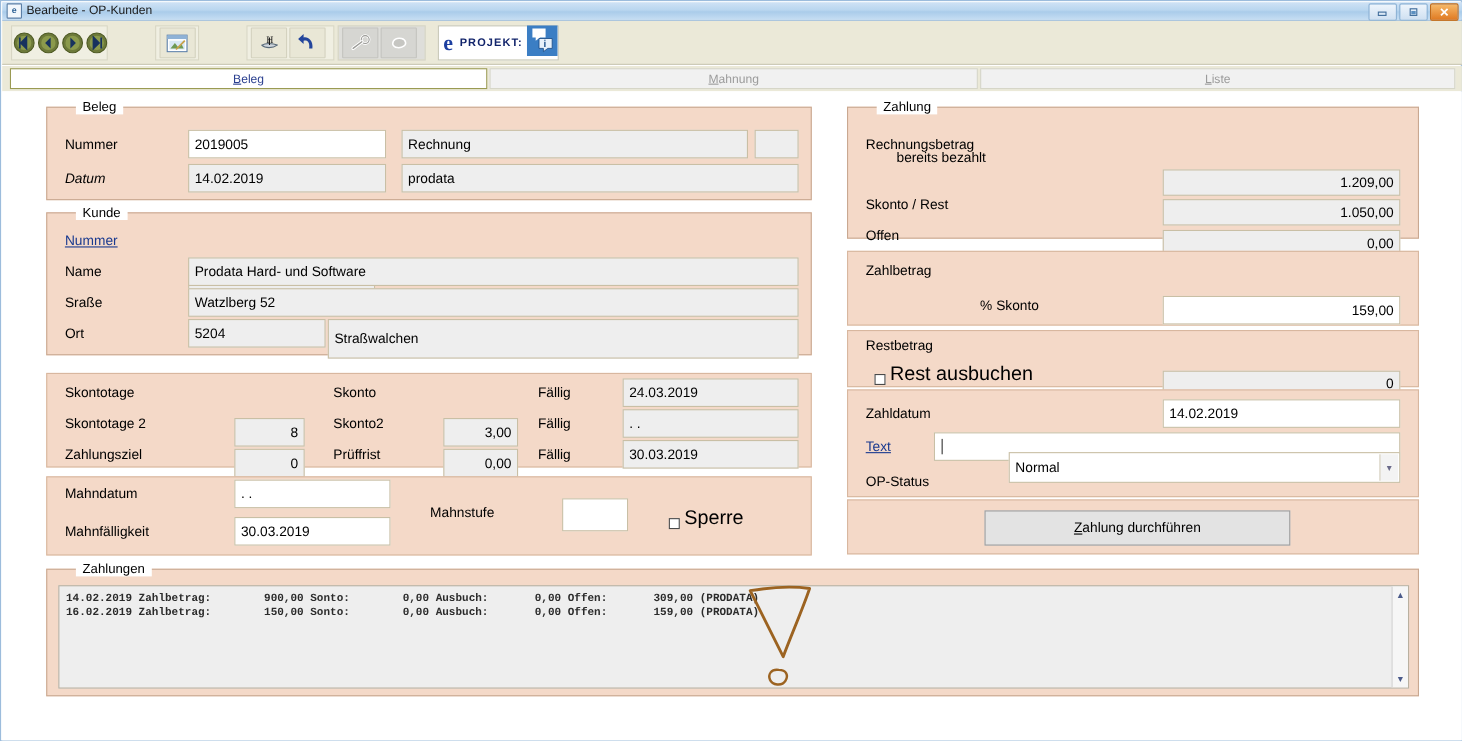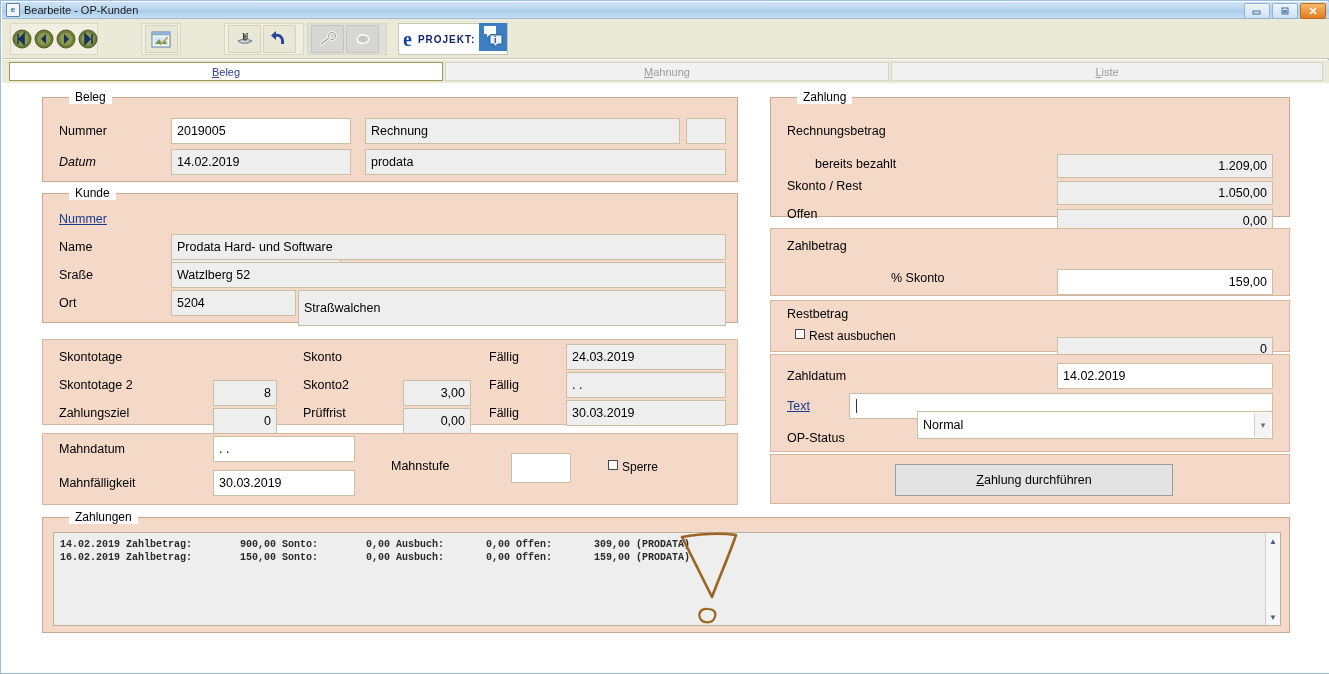--- a/index.html
+++ b/index.html
@@ -93,21 +93,21 @@
   .lbl{position:absolute;font-size:12.5px;color:#000;white-space:nowrap;}
   .lbl.link{color:#1a3a8f;text-decoration:underline;}
   .fld{
     position:absolute;box-sizing:border-box;
     background:#eeeeee;border:1px solid #c9bfa5;
     font-size:12.5px;color:#000;
     display:flex;align-items:center;padding:0 5px;
   }
   .fld.white{background:#ffffff;}
   .fld.r{justify-content:flex-end;margin-top:36px;}
-  .chk{position:absolute;font-size:12px;color:#000;display:flex;align-items:flex-start;gap:4px;white-space:nowrap;}
+  .chk{position:absolute;font-size:18px;color:#000;display:flex;align-items:flex-end;gap:4px;white-space:nowrap;}
   .chkbox{
     width:10px;height:10px;border:1px solid #4a4a4a;background:#fff;
     display:inline-block;box-sizing:border-box;
   }
   .btn{
     position:absolute;box-sizing:border-box;
     background:#e3e3e3;border:1px solid #9d9d9d;
     font-size:12.5px;color:#000;
     display:flex;align-items:center;justify-content:center;
   }
@@ -335,21 +335,21 @@
       <div class="chk" style="left:565px;top:26px;">
         <span class="chkbox"></span>
         <span>Sperre</span>
       </div>
     </div>
 
     <div class="grp" style="left:768px;top:14px;width:520px;height:120px;">
       <div class="grp-label">Zahlung</div>
       <div class="lbl" style="left:16px;top:26px;">Rechnungsbetrag</div>
       <div class="fld r" style="left:286px;top:20px;width:216px;height:24px;">1.209,00</div>
-      <div class="lbl" style="left:16px;top:59px;padding-left:28px;">bereits bezahlt</div>
+      <div class="lbl" style="left:16px;top:38px;padding-left:28px;">bereits bezahlt</div>
       <div class="fld r" style="left:286px;top:47px;width:216px;height:24px;">1.050,00</div>
       <div class="lbl" style="left:16px;top:81px;">Skonto / Rest</div>
       <div class="fld r" style="left:286px;top:75px;width:216px;height:24px;">0,00</div>
       <div class="lbl" style="left:16px;top:109px;">Offen</div>
       <div class="fld r" style="left:286px;top:103px;width:216px;height:24px;">159,00</div>
     </div>
 
     <div class="grp plain" style="left:768px;top:145px;width:520px;height:68px;">
       <div class="lbl" style="left:16px;top:10px;">Zahlbetrag</div>
       <div class="fld white r" style="left:286px;top:4px;width:216px;height:26px;">159,00</div>

